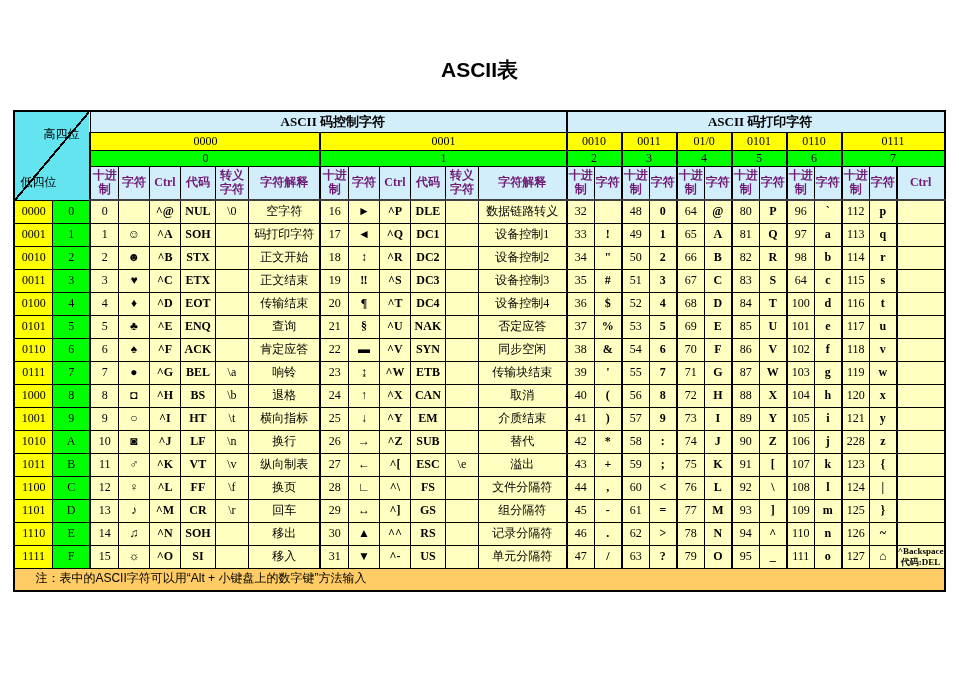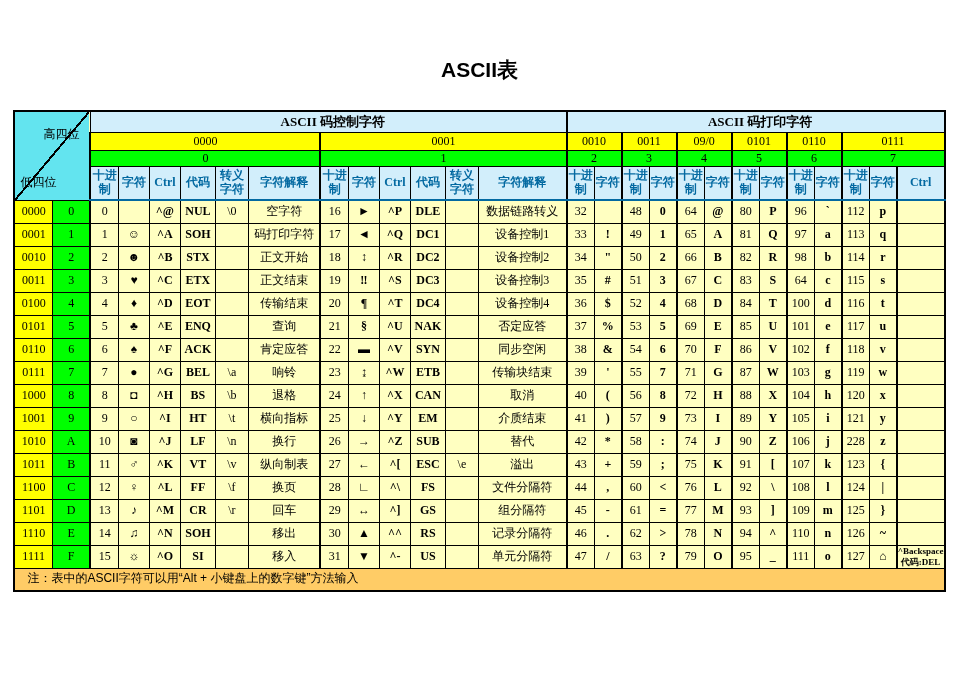--- a/index.html
+++ b/index.html
@@ -13,30 +13,30 @@
   .gl{border-left:2px solid #000;}
   
   th.corner{background:#63E4EF;position:relative;
     background-image:linear-gradient(to bottom right,transparent calc(50% - 1px),#000 calc(50% - 1px),#000 calc(50% + 1px),transparent calc(50% + 1px));}
   th.corner .c-top{position:absolute;top:16px;right:10px;font-weight:normal;font-size:12px;}
   th.corner .c-bot{position:absolute;bottom:10px;left:5px;font-weight:normal;font-size:12px;}
   
   th.h-sec{background:#D2EEFB;font-weight:bold;font-size:13px;height:20px;padding-left:9px;}
   th.h-bin{background:#FFFF00;font-weight:normal;height:17px;}
   th.h-dec{background:#00FF00;font-weight:normal;height:15px;}
-  tr.colhead th{background:#D2EEFB;color:#0369a1;font-weight:bold;height:32px;
-                border-bottom:2px solid #0369a1;font-family:"Liberation Serif",serif;}
+  tr.colhead th{background:#D2EEFB;color:#701a75;font-weight:bold;height:32px;
+                border-bottom:2px solid #404040;font-family:"Liberation Serif",serif;}
   
   tbody tr{height:23px;}
   td.c-bin{background:#FFFF00;}
   td.c-hex{background:#00FF00;}
   td.b{font-weight:bold;}
   td.sym{font-family:"Liberation Serif","DejaVu Sans",serif;}
   td.last div{font-family:Liberation Serif, serif;font-weight:bold;font-size:9px;line-height:1.2;}
-  td.footnote{background:#FFCC66;text-align:left;padding-left:12px;height:20px;
+  td.footnote{background:#FFCC66;text-align:left;padding-left:20px;height:20px;
               font-family:"Liberation Sans",sans-serif;font-size:12px;}
 </style>
 </head>
 <body>
 
 <h1 class="title">ASCII表</h1>
 
 <table class="ascii">
   <colgroup>
     <col style="width:38px">
@@ -74,21 +74,21 @@
           <span class="c-bot">低四位</span>
         </th>
         <th class="h-sec" colspan="12">ASCII 码控制字符</th>
         <th class="h-sec gl" colspan="13">ASCII 码打印字符</th>
       </tr>
       <tr>
         <th class="h-bin gl" colspan="6">0000</th>
         <th class="h-bin gl" colspan="6">0001</th>
         <th class="h-bin gl" colspan="2">0010</th>
         <th class="h-bin gl" colspan="2">0011</th>
-        <th class="h-bin gl" colspan="2">09/0</th>
+        <th class="h-bin gl" colspan="2">01/0</th>
         <th class="h-bin gl" colspan="2">0101</th>
         <th class="h-bin gl" colspan="2">0110</th>
         <th class="h-bin gl" colspan="3">0111</th>
       </tr>
       <tr>
         <th class="h-dec gl" colspan="6">0</th>
         <th class="h-dec gl" colspan="6">1</th>
         <th class="h-dec gl" colspan="2">2</th>
         <th class="h-dec gl" colspan="2">3</th>
         <th class="h-dec gl" colspan="2">4</th>

